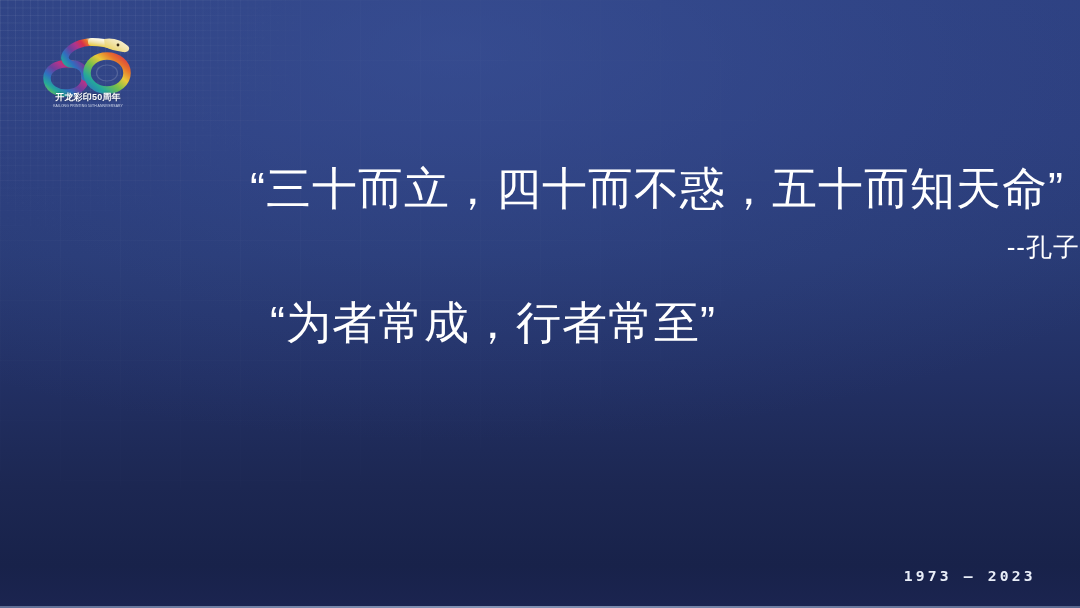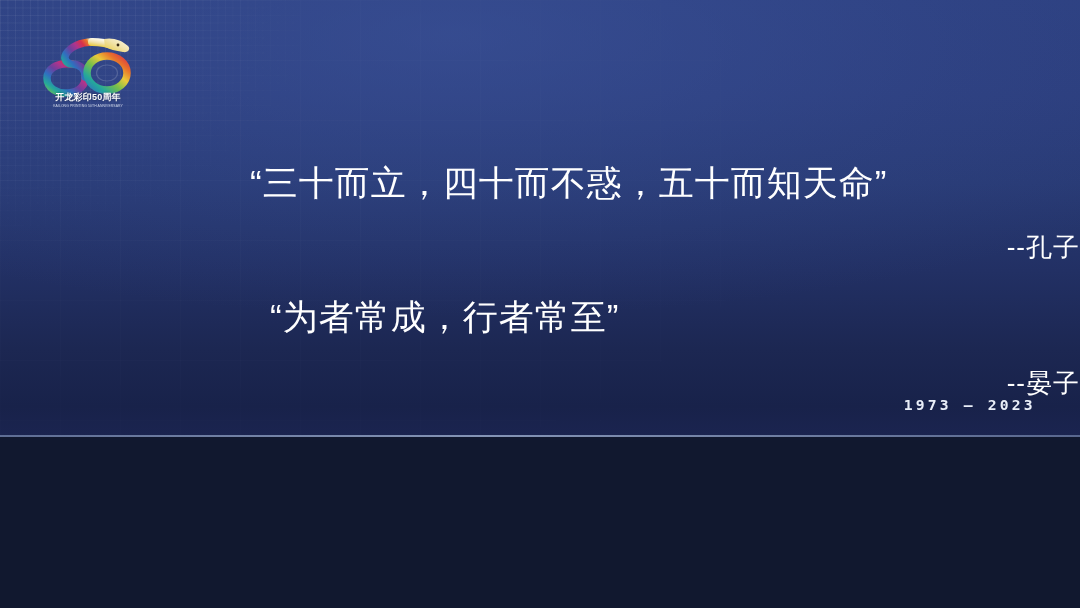--- a/index.html
+++ b/index.html
@@ -4,21 +4,21 @@
 <title>Slide</title>
 <style>
   html, body {
     margin: 0;
     padding: 0;
     background: #11182f;
   }
   #slide {
     position: relative;
     width: 1080px;
-    height: 437px;
+    height: 608px;
     overflow: hidden;
     font-family: "Liberation Sans", "DejaVu Sans", sans-serif;
     
     background:
       radial-gradient(120% 95% at 42% 8%, rgba(62,86,158,0.55) 0%, rgba(62,86,158,0.18) 40%, rgba(62,86,158,0) 68%),
       linear-gradient(to bottom,
         #2c3f7f 0%,
         #2b3d7c 22%,
         #283a74 42%,
         #223064 62%,
@@ -95,21 +95,21 @@
   }
 
   
   .quote-block {
     position: absolute;
     left: 0;
     width: 1080px;
   }
   .quote-line {
     padding-left: 250px;
-    font-size: 35px;
+    font-size: 45px;
     line-height: 1.22;
     font-weight: 500;
     letter-spacing: 1px;
     color: #ffffff;
     white-space: nowrap;
   }
   .attrib-line {
     text-align: right;
     font-size: 26px;
     line-height: 1.2;
@@ -193,20 +193,17 @@
   <div class="quote-block" id="q1">
     <div class="quote-line">“三十而立，四十而不惑，五十而知天命”</div>
   </div>
   <div class="quote-block" id="a1">
     <div class="attrib-line">--孔子</div>
   </div>
 
   <div class="quote-block" id="q2">
     <div class="quote-line">“为者常成，行者常至”</div>
   </div>
-  <div class="quote-block" id="a2">
-    <div class="attrib-line">--晏子</div>
-  </div>
 
   <div class="years">1973 — 2023</div>
 
   <div class="bottom-rule"></div>
 </div>
 
 </body></html>

